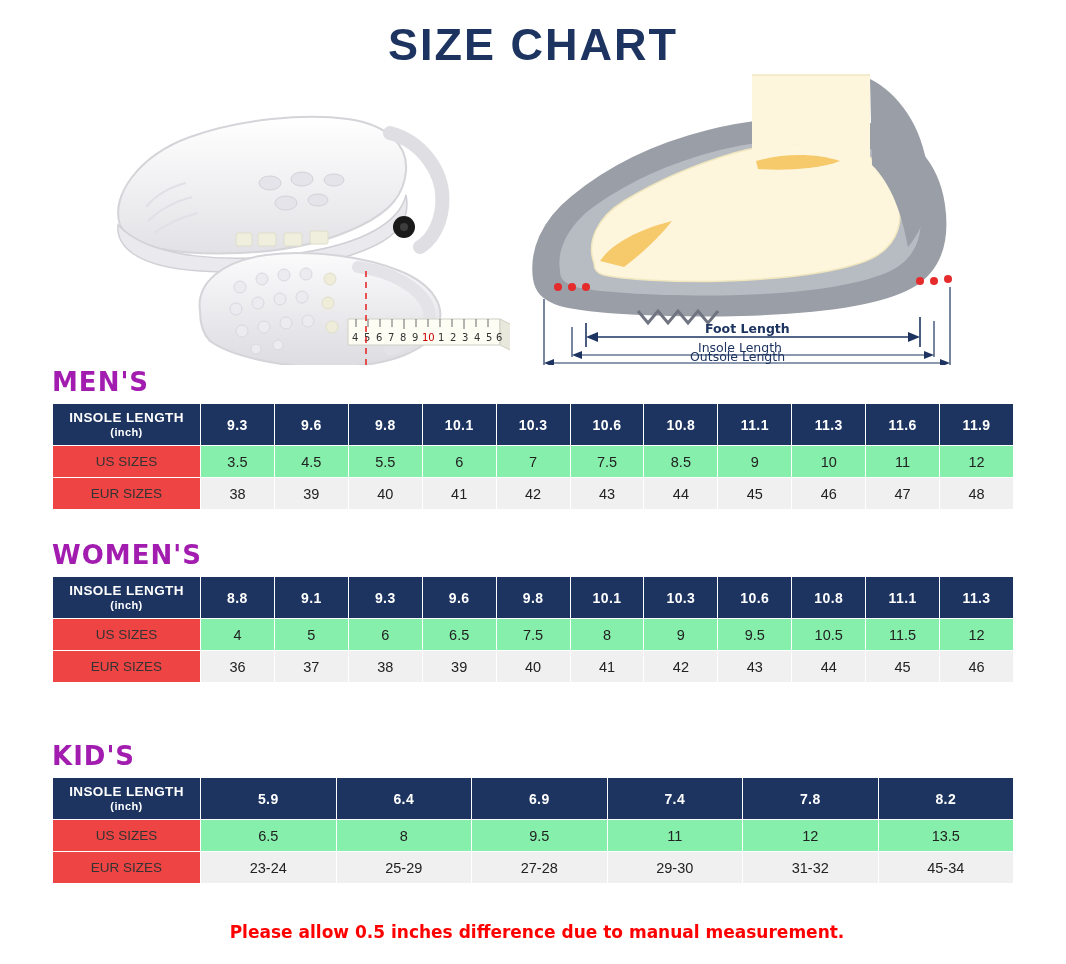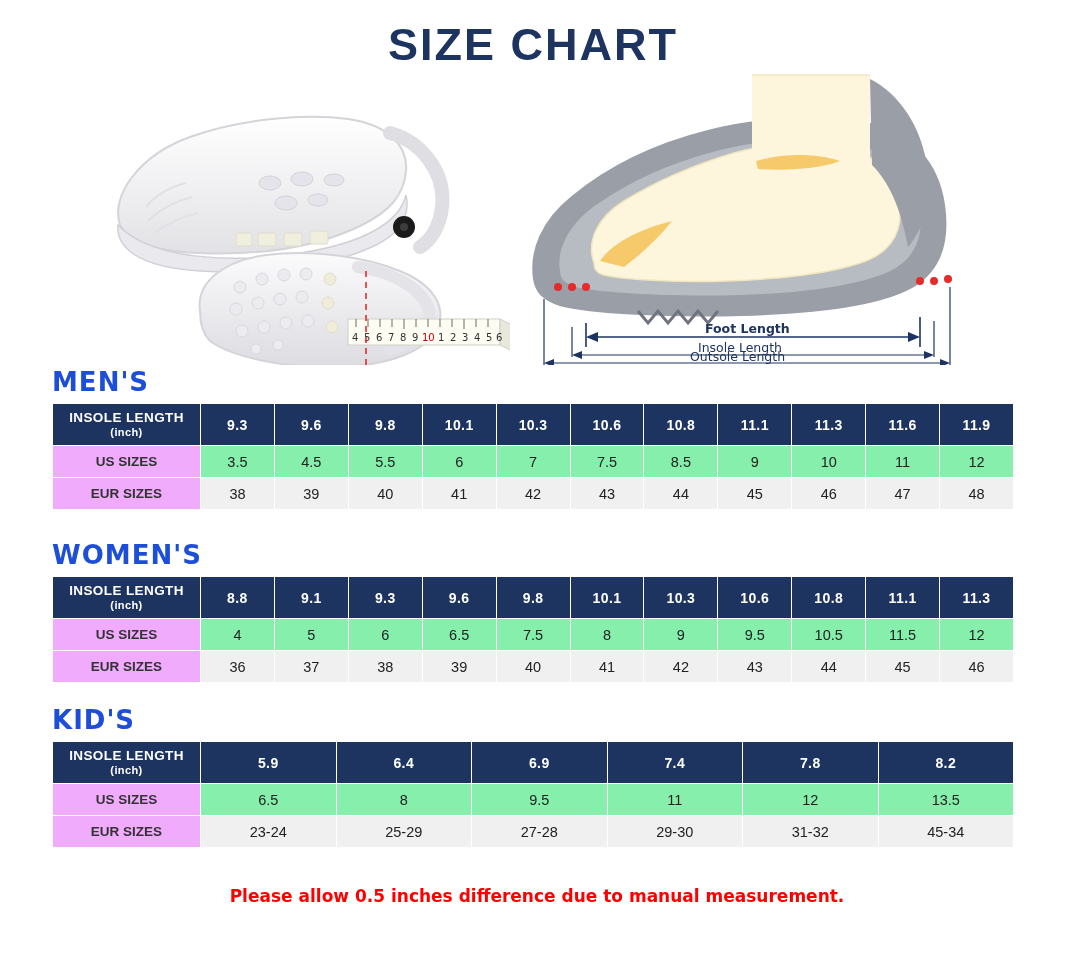--- a/index.html
+++ b/index.html
@@ -32,29 +32,29 @@
   .illus {
     position: relative;
     height: 292px;
     margin-top: 8px;
   }
   .shoe-left { position: absolute; left: 90px; top: 0px; width: 420px; height: 290px; }
   .foot-right { position: absolute; left: 520px; top: -10px; width: 450px; height: 300px; }
 
   
   .sec-head {
-    color: #1d4ed8;
+    color: #a21caf;
     font-size: 26px;
     font-weight: bold;
     letter-spacing: 1px;
     padding: 0 0 6px 52px;
     font-family: "DejaVu Sans", sans-serif;
   }
   .sec-head.women { padding-top: 30px; }
-  .sec-head.kids  { padding-top: 22px; }
+  .sec-head.kids  { padding-top: 22px; margin-top: 36px; }
 
   
   .tbl-wrap { padding: 0 52px; }
   table.size {
     width: 962px;
     border-collapse: collapse;
     table-layout: fixed;
   }
   table.size td, table.size th {
     border: 1px solid #ffffff;
@@ -75,25 +75,24 @@
   table.size tr.head th.lbl {
     font-size: 13.5px;
     line-height: 1.1;
   }
   table.size tr.head th.lbl .sub {
     display: block;
     font-size: 11px;
     font-weight: bold;
   }
   table.size td.lbl {
-    background: #f0abfc;
+    background: #ef4444;
     color: #333;
     font-size: 13.5px;
     width: 148px;
-    font-weight: bold;
   }
   table.size td.val { background: #86efac; }
   table.size tr.alt td.val { background: #f0f0f0; }
 
   
   .note {
     text-align: center;
     color: #ff0000;
     font-weight: bold;
     font-size: 17px;

